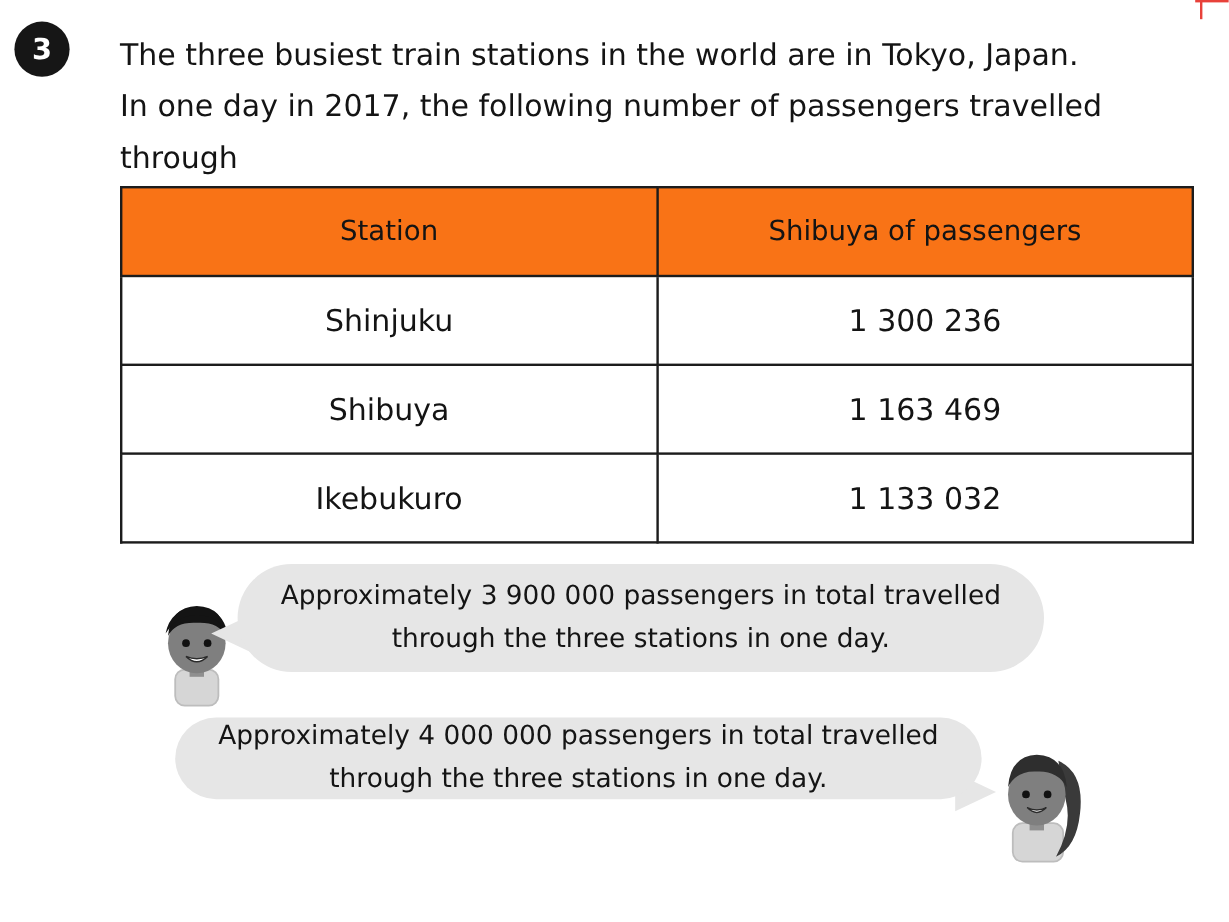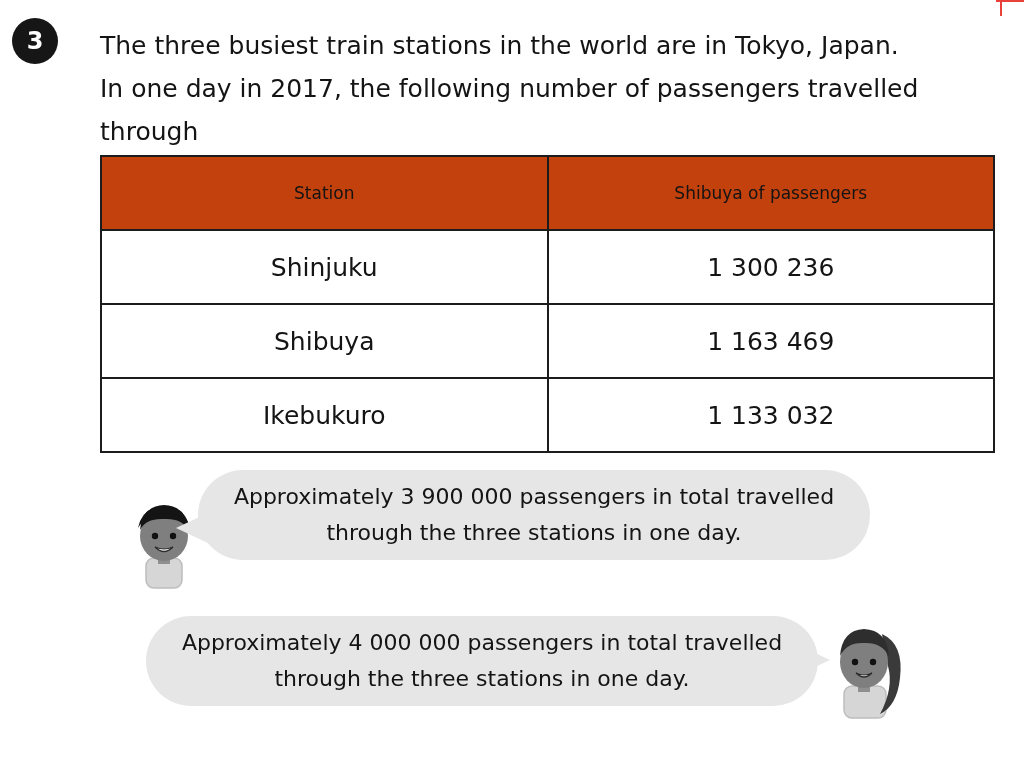--- a/index.html
+++ b/index.html
@@ -74,23 +74,23 @@
   .data-table td {
     border: 2px solid #1c1c1c;
     text-align: center;
     font-size: 25px;
     font-weight: normal;
     color: #141414;
     height: 72px;
     padding: 0 8px;
   }
   .data-table thead th {
-    background: #c2410c;
+    background: #f97316;
     font-weight: normal;
-    font-size: 17px;
+    font-size: 23px;
   }
   .col-station { width: 50%; }
   .col-passengers { width: 50%; }
 
   
   .bubble {
     position: absolute;
     background: #e6e6e6;
     border-radius: 46px;
     display: flex;
@@ -104,23 +104,23 @@
     box-sizing: border-box;
   }
   #bubble-boy {
     left: 198px;
     top: 470px;
     width: 672px;
     height: 90px;
   }
   #bubble-girl {
     left: 146px;
-    top: 616px;
+    top: 598px;
     width: 672px;
-    height: 90px;
+    height: 68px;
   }
   .bubble-tail {
     position: absolute;
     width: 0;
     height: 0;
   }
   #tail-boy {
     left: 176px;
     top: 512px;
     border-top: 16px solid transparent;

